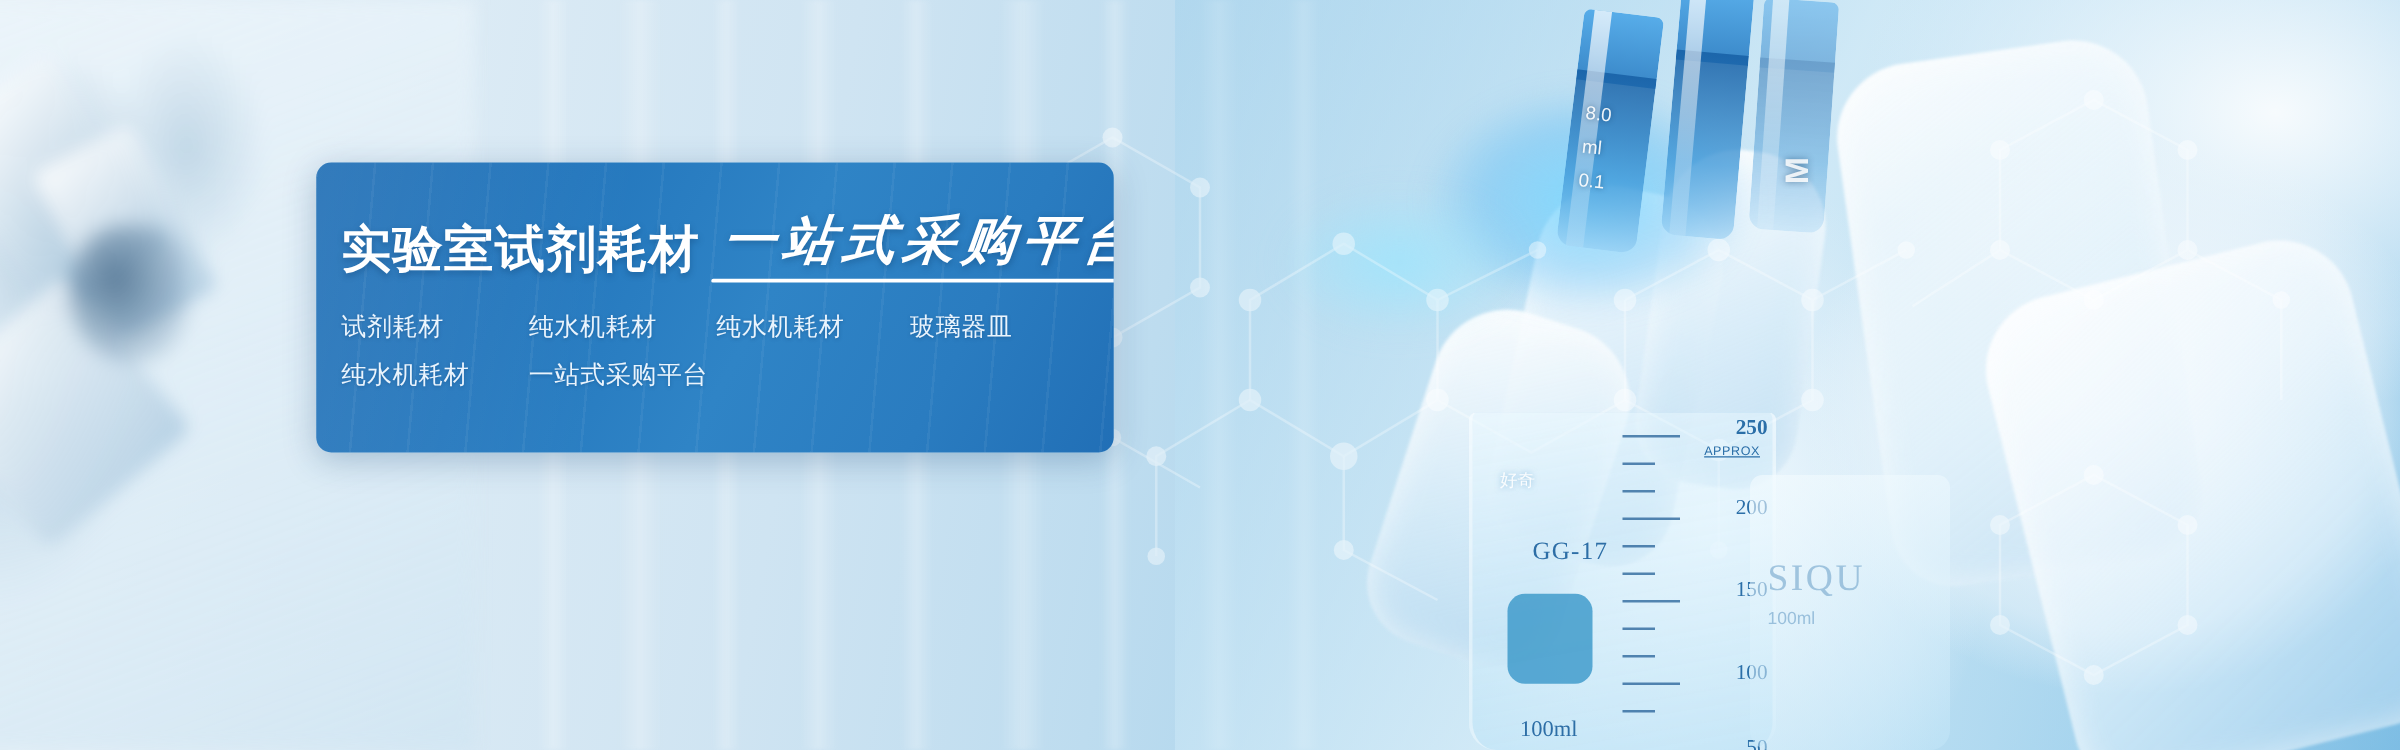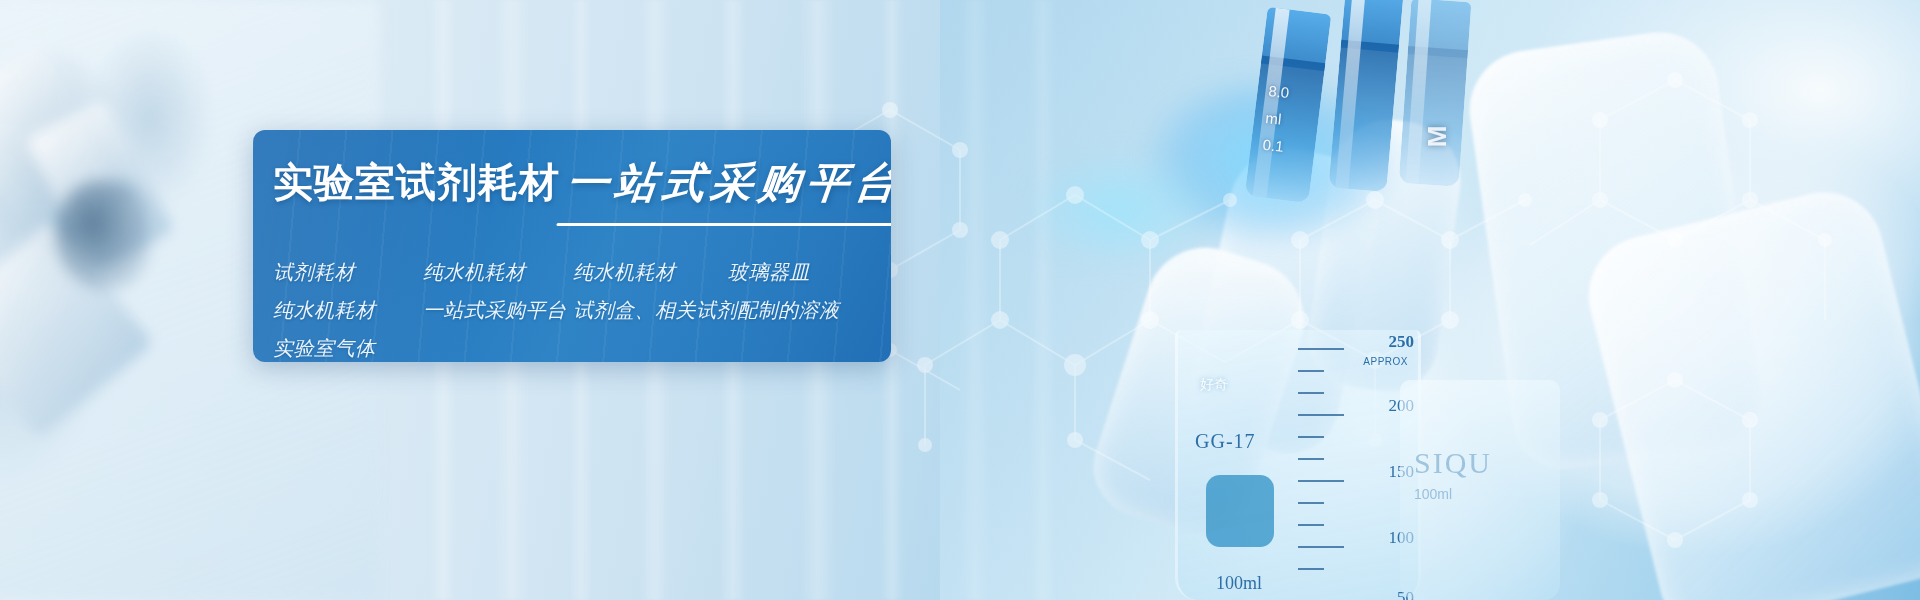--- a/index.html
+++ b/index.html
@@ -112,24 +112,24 @@
     border-left:3px solid rgba(255,255,255,.45);
     border-right:3px solid rgba(255,255,255,.35);
     border-radius:6px 6px 22px 22px;
     filter:blur(.3px);
   }
   .beaker .scale{position:absolute;right:60px;top:18px;width:60px;height:240px;}
   .beaker .scale i{position:absolute;left:0;height:2px;background:rgba(35,95,150,.75);display:block;}
   .beaker .labels{position:absolute;right:0px;top:8px;width:64px;
      color:#2b6fa8;font-size:17px;font-family:"Liberation Serif",serif;}
   .beaker .labels span{position:absolute;right:4px;}
-  .beaker .approx{position:absolute;right:10px;top:26px;font-size:10px;color:#2b6fa8;letter-spacing:.5px;}
+  .beaker .approx{position:absolute;right:10px;top:26px;font-size:10px;color:#2b6fa8;letter-spacing:.5px;text-decoration:underline;}
   .beaker .brandcn{position:absolute;left:22px;top:46px;font-size:14px;color:rgba(255,255,255,.9);
      font-family:"Liberation Sans",sans-serif;text-shadow:0 0 5px rgba(80,150,200,.6);}
-  .beaker .gg{position:absolute;left:17px;top:100px;font-size:20px;color:#2d6ea6;
+  .beaker .gg{position:absolute;left:48px;top:100px;font-size:20px;color:#2d6ea6;
      font-family:"Liberation Serif",serif;letter-spacing:1px;}
   .beaker .patch{position:absolute;left:28px;top:145px;width:68px;height:72px;border-radius:14px;
      background:rgba(55,150,200,.8);}
   .beaker .ml{position:absolute;left:38px;bottom:6px;font-size:18px;color:#2d6ea6;font-family:"Liberation Serif",serif;}
 
   .bottle{
     position:absolute;left:1400px;top:380px;width:160px;height:220px;
     background:linear-gradient(165deg, rgba(245,252,255,.6), rgba(195,230,248,.5));
     border-radius:10px 10px 16px 16px;
   }
@@ -146,41 +146,41 @@
     overflow:hidden;
   }
   #panel::after{
     content:"";position:absolute;inset:0;pointer-events:none;
     background:
       linear-gradient(100deg, rgba(255,255,255,.10), rgba(255,255,255,0) 38%),
       repeating-linear-gradient(95deg, rgba(255,255,255,.05) 0 2px, rgba(255,255,255,0) 2px 46px);
   }
   .panel-inner{position:relative;z-index:2;padding:32px 0 0 20px;}
 
-  .headline{display:flex;height:58px;}
+  .headline{display:flex;align-items:flex-end;gap:12px;height:58px;}
   .headline .h-bold{
     color:#fff;font-size:40px;font-weight:bold;letter-spacing:1px;line-height:1;
     font-family:"Liberation Sans","DejaVu Sans",sans-serif;
     text-shadow:0 2px 5px rgba(10,55,100,.35);
     white-space:nowrap;
   }
   .headline .h-script{
     position:relative;color:#fff;font-size:42px;line-height:1;white-space:nowrap;
     font-family:"Liberation Serif","DejaVu Serif",serif;font-weight:bold;font-style:italic;
     letter-spacing:6px;
     text-shadow:1px 2px 6px rgba(10,55,100,.4);
     padding:0 6px 6px 6px;
     transform:skewX(-6deg);
   }
   .headline .h-script::after{
     content:"";position:absolute;left:0;right:-4px;bottom:-6px;height:3px;background:#fff;border-radius:2px;
   }
 
   .cats{margin-top:28px;}
-  .cat-row{display:flex;align-items:flex-end;height:38px;font-style:italic;}
+  .cat-row{display:flex;align-items:flex-start;height:38px;}
   .cat-item{
     color:#eaf4fd;font-size:20px;letter-spacing:.5px;
     font-family:"Liberation Sans","DejaVu Sans",sans-serif;
     text-shadow:0 1px 3px rgba(10,55,100,.35);
     white-space:nowrap;
   }
   .c1{width:150px;}
   .c2{width:150px;}
   .c3{width:155px;}
   .c4{width:auto;}
@@ -352,24 +352,20 @@
         <div class="cat-row">
           <span class="cat-item c1">试剂耗材</span>
           <span class="cat-item c2">纯水机耗材</span>
           <span class="cat-item c3">纯水机耗材</span>
           <span class="cat-item c4">玻璃器皿</span>
         </div>
 
         <div class="cat-row">
           <span class="cat-item c1">纯水机耗材</span>
           <span class="cat-item c2">一站式采购平台</span>
-          <span class="cat-item c4">试剂盒、相关试剂配制的溶液</span>
         </div>
 
-        <div class="cat-row">
-          <span class="cat-item c1">实验室气体</span>
-        </div>
 
       </div>
     </div>
   </div>
 
 </div>
 
 </body></html>

